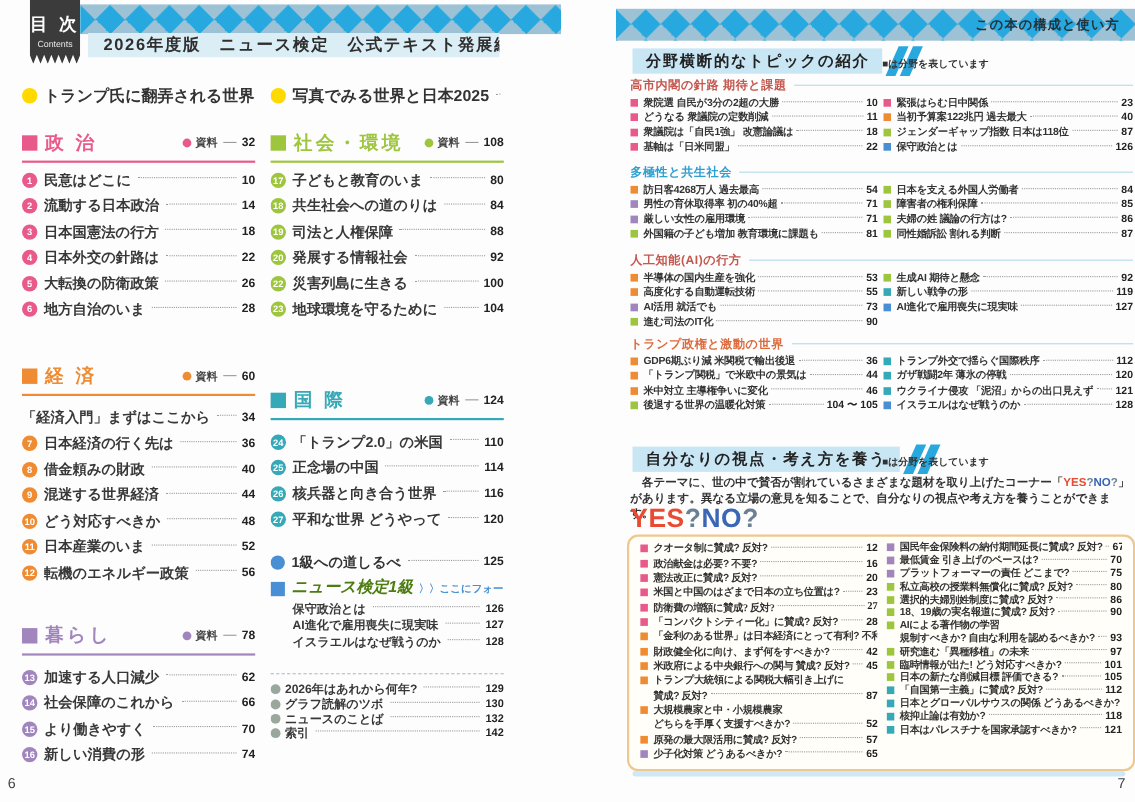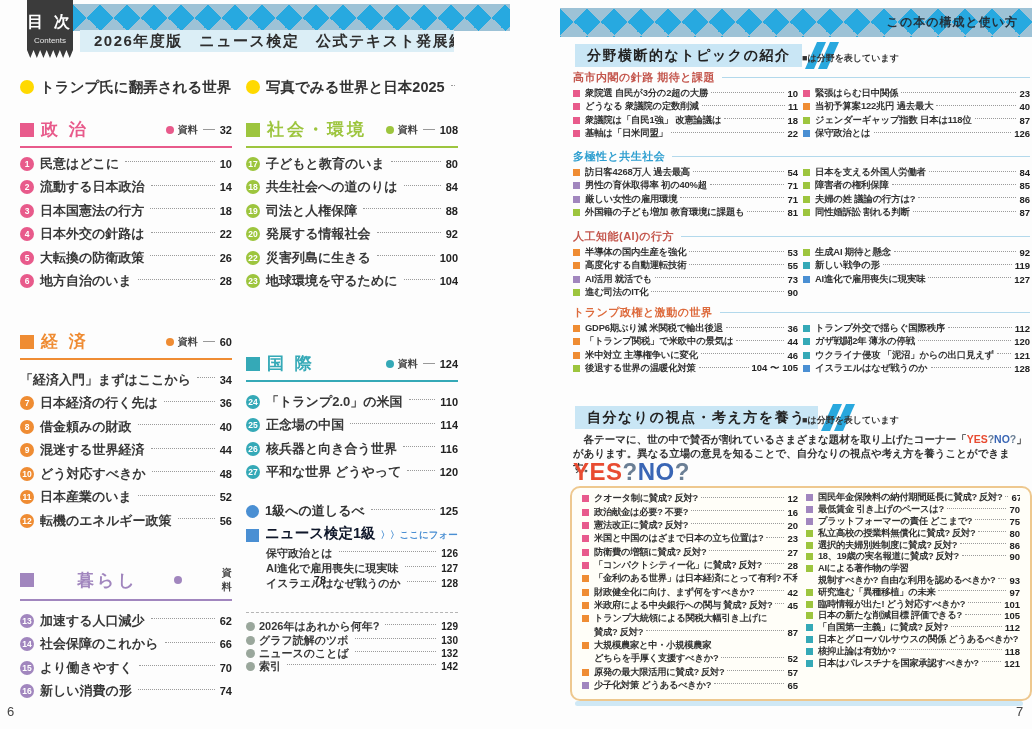--- a/index.html
+++ b/index.html
@@ -210,21 +210,21 @@
           <span class="pg">52</span>
         </div>
         <div class="toc-item">
           <span class="cnum" style="background: rgb(239, 140, 51);">12</span>
           <span class="toc-label">転機のエネルギー政策</span>
           <div class="leader"></div>
           <span class="pg">56</span>
         </div>
       </div>
       <div class="abs" style="left: 20px; top: 566px; width: 212px;">
-        <div class="sec-head" style="border-color: rgb(161, 134, 190); gap: 36px;">
+        <div class="sec-head" style="border-color: rgb(161, 134, 190);">
           <span class="sec-sq" style="background: rgb(161, 134, 190);"></span>
           <span class="sec-name" style="color: rgb(161, 134, 190);">暮らし</span>
           <span class="shiryo-dot" style="background: rgb(161, 134, 190);"></span>
           <span class="shiryo-label">資料</span>
           <span class="shiryo-line"></span>
           <span class="pg">78</span>
         </div>
         <div style="height: 8px;"></div>
         <div class="toc-item">
           <span class="cnum" style="background: rgb(161, 134, 190);">13</span>
@@ -335,21 +335,21 @@
       </div>
       <div class="abs" style="left: 246px; top: 502px; width: 212px;">
         <div class="g1-lead">
           <span class="bdot" style="background: rgb(74, 143, 211);"></span>
           <span class="g1-lead-label">1級への道しるべ</span>
           <div class="leader"></div>
           <span class="pg">125</span>
         </div>
         <div class="g1-head">
           <span class="bsq" style="background: rgb(74, 143, 211);"></span>
-          <span class="g1-title" style="color: #0f172a;">ニュース検定1級</span>
+          <span class="g1-title" style="color: #4d7c0f; font-style: italic;">ニュース検定1級</span>
           <span class="g1-note" style="color: rgb(74, 143, 211);">〉〉ここにフォーカス</span>
         </div>
         <div class="g1-item">
           <span class="g1-item-label">保守政治とは</span>
           <div class="leader"></div>
           <span class="pg">126</span>
         </div>
         <div class="g1-item">
           <span class="g1-item-label">AI進化で雇用喪失に現実味</span>
           <div class="leader"></div>
@@ -665,21 +665,21 @@
           <span class="yn-label">憲法改正に賛成? 反対?</span>
           <div class="t-leader"></div>
           <span class="t-pg">20</span>
         </div>
         <div class="yn-row" style="height: 13.35px;">
           <span class="t-sq" style="background: rgb(232, 90, 139);"></span>
           <span class="yn-label">米国と中国のはざまで日本の立ち位置は?</span>
           <div class="t-leader"></div>
           <span class="t-pg">23</span>
         </div>
-        <div class="yn-row" style="height: 13.35px;">
+        <div class="yn-row" style="height: 13.35px; font-family: Liberation Serif, serif;">
           <span class="t-sq" style="background: rgb(232, 90, 139);"></span>
           <span class="yn-label">防衛費の増額に賛成? 反対?</span>
           <div class="t-leader"></div>
           <span class="t-pg">27</span>
         </div>
         <div class="yn-row" style="height: 13.35px;">
           <span class="t-sq" style="background: rgb(232, 90, 139);"></span>
           <span class="yn-label">「コンパクトシティー化」に賛成? 反対?</span>
           <div class="t-leader"></div>
           <span class="t-pg">28</span>

